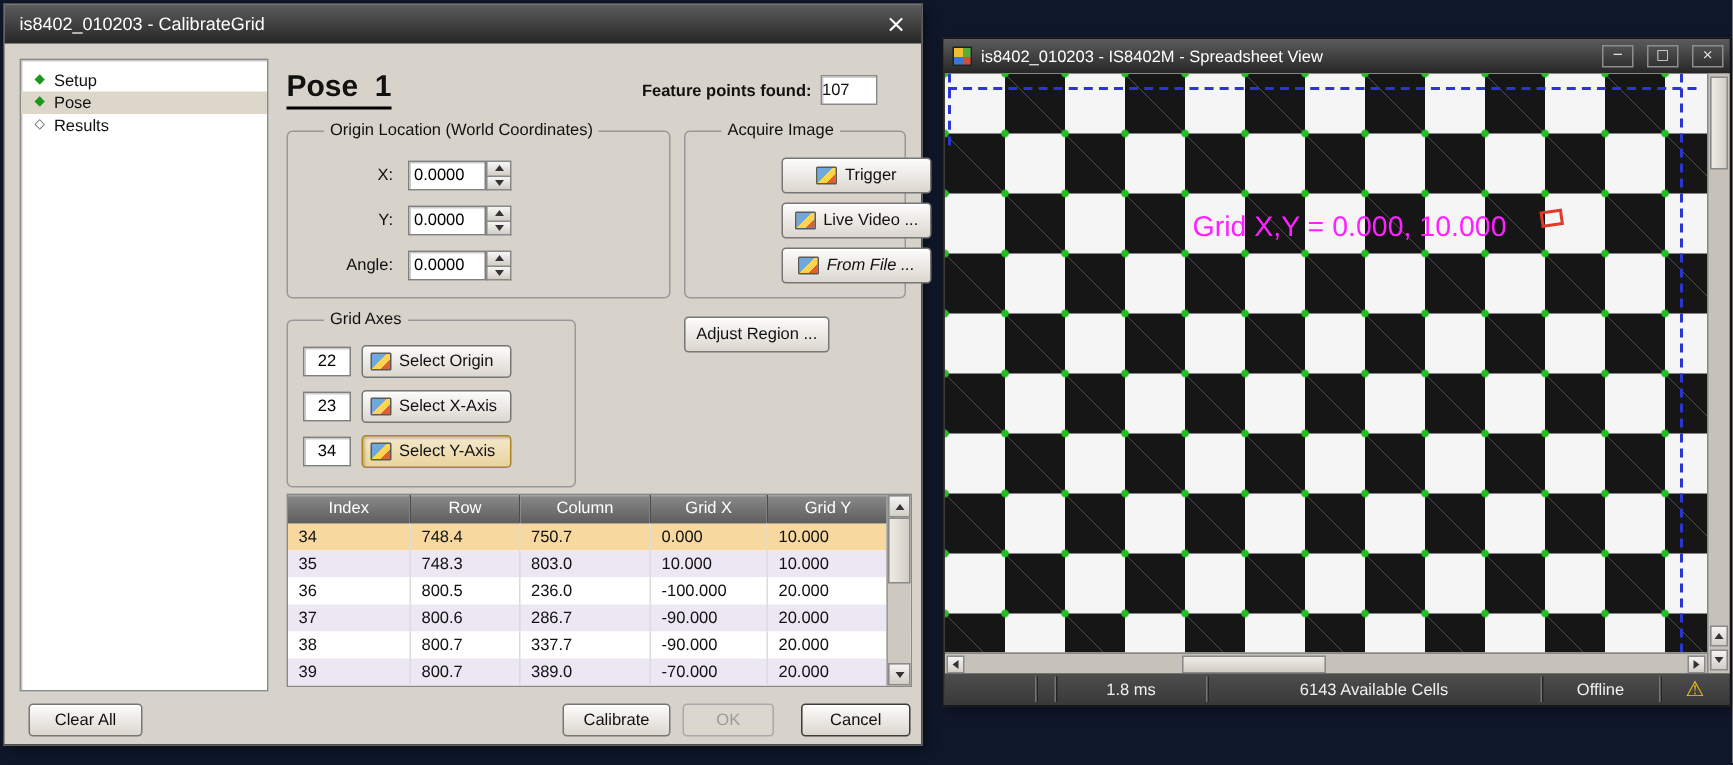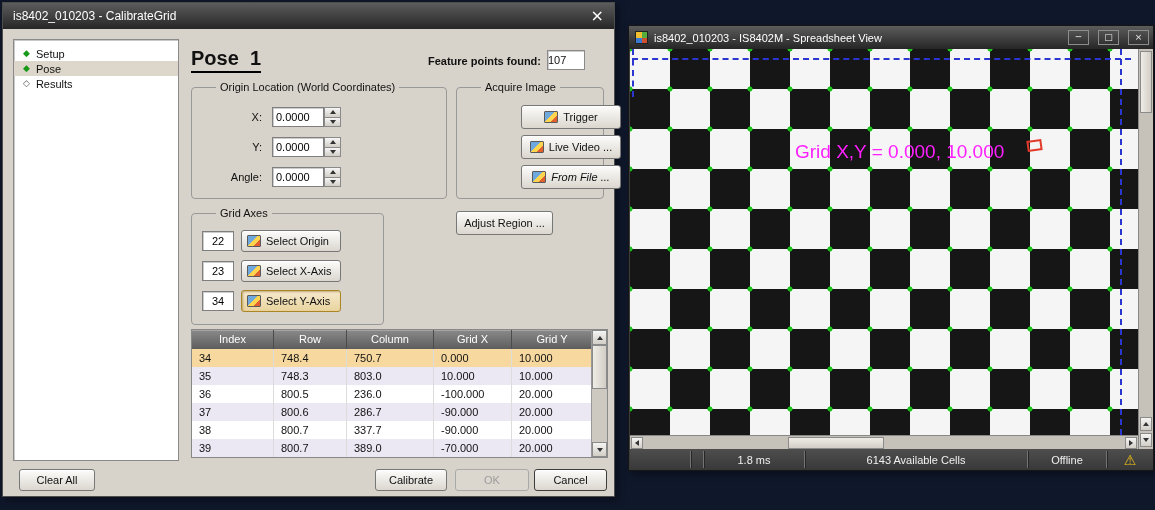--- a/index.html
+++ b/index.html
@@ -81,21 +81,21 @@
   #tbl-scroll { position:absolute; right:0; top:0; width:16px; height:127px; background:#cdc9c1; border-left:1px solid #999; }
   .sb-btn { position:absolute; left:0; width:15px; height:15px; background:linear-gradient(#f4f4f3,#d3cfc7);
             border:1px solid #8a8a8a; display:flex; align-items:center; justify-content:center; }
   #tbl-sb-up { top:0; } #tbl-sb-down { bottom:0; }
   #tbl-sb-thumb { position:absolute; left:0; top:15px; width:15px; height:44px;
                   background:linear-gradient(90deg,#efece6,#d2cec6); border:1px solid #8a8a8a; }
 
   .footer-btn { position:absolute; top:466px; height:22px; }
   #btn-clearall { left:16px; width:76px; }
   #btn-calibrate { left:372px; width:72px; }
-  #btn-ok { left:452px; width:74px; }
+  #btn-ok { left:452px; width:61px; }
   #btn-cancel { left:531px; width:73px; border-color:#3d3d3d; }
   .btn.disabled { color:#9c9c9c; background:#dbd7cf; border-color:#a9a9a9; box-shadow:none; }
 
   
   #ss-win { position:absolute; left:628px; top:25px; width:526px; height:446px; background:#3c3c3c;
             border:1px solid #161616; box-shadow:3px 3px 7px rgba(0,0,0,.4); }
   #ss-titlebar { height:23px; padding:0 4px 0 6px; gap:6px; }
   #ss-app-icon { width:13px; height:13px; display:grid; grid-template-columns:1fr 1fr; grid-template-rows:1fr 1fr;
                  border:1px solid #222; flex:0 0 auto; }
   #ss-app-icon span:nth-child(1){background:#f0c030;} #ss-app-icon span:nth-child(2){background:#55ad3e;}

